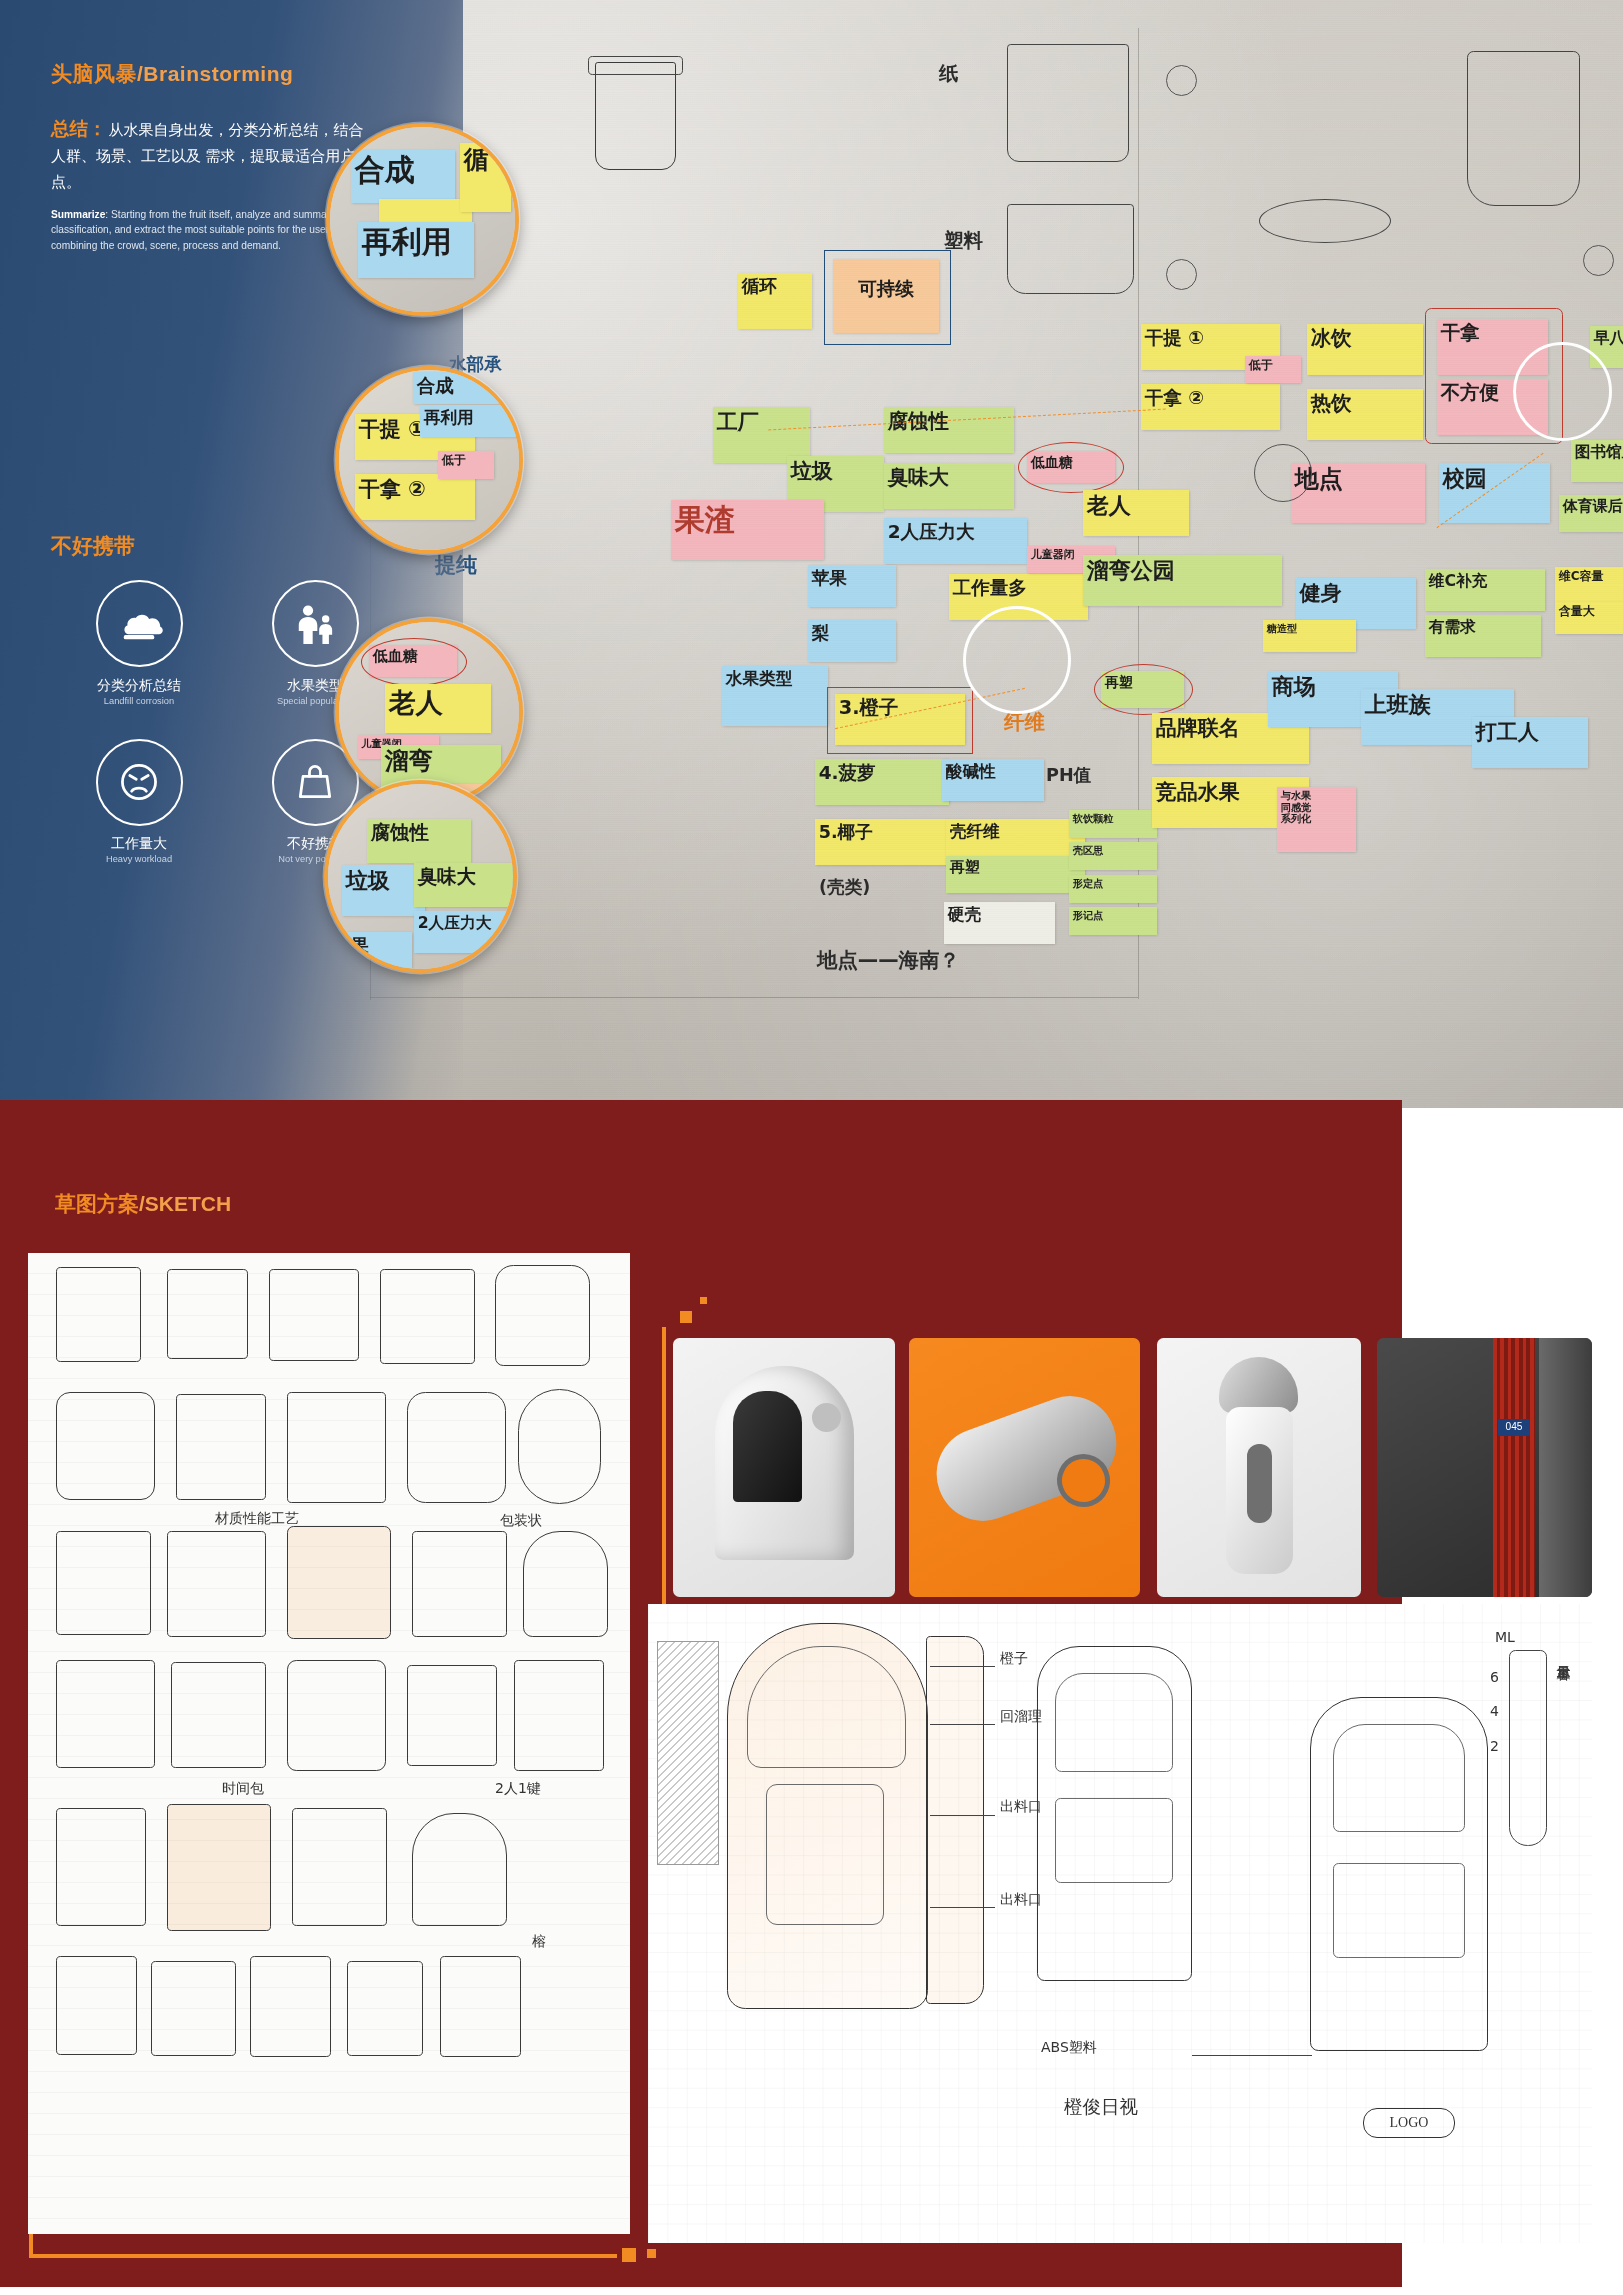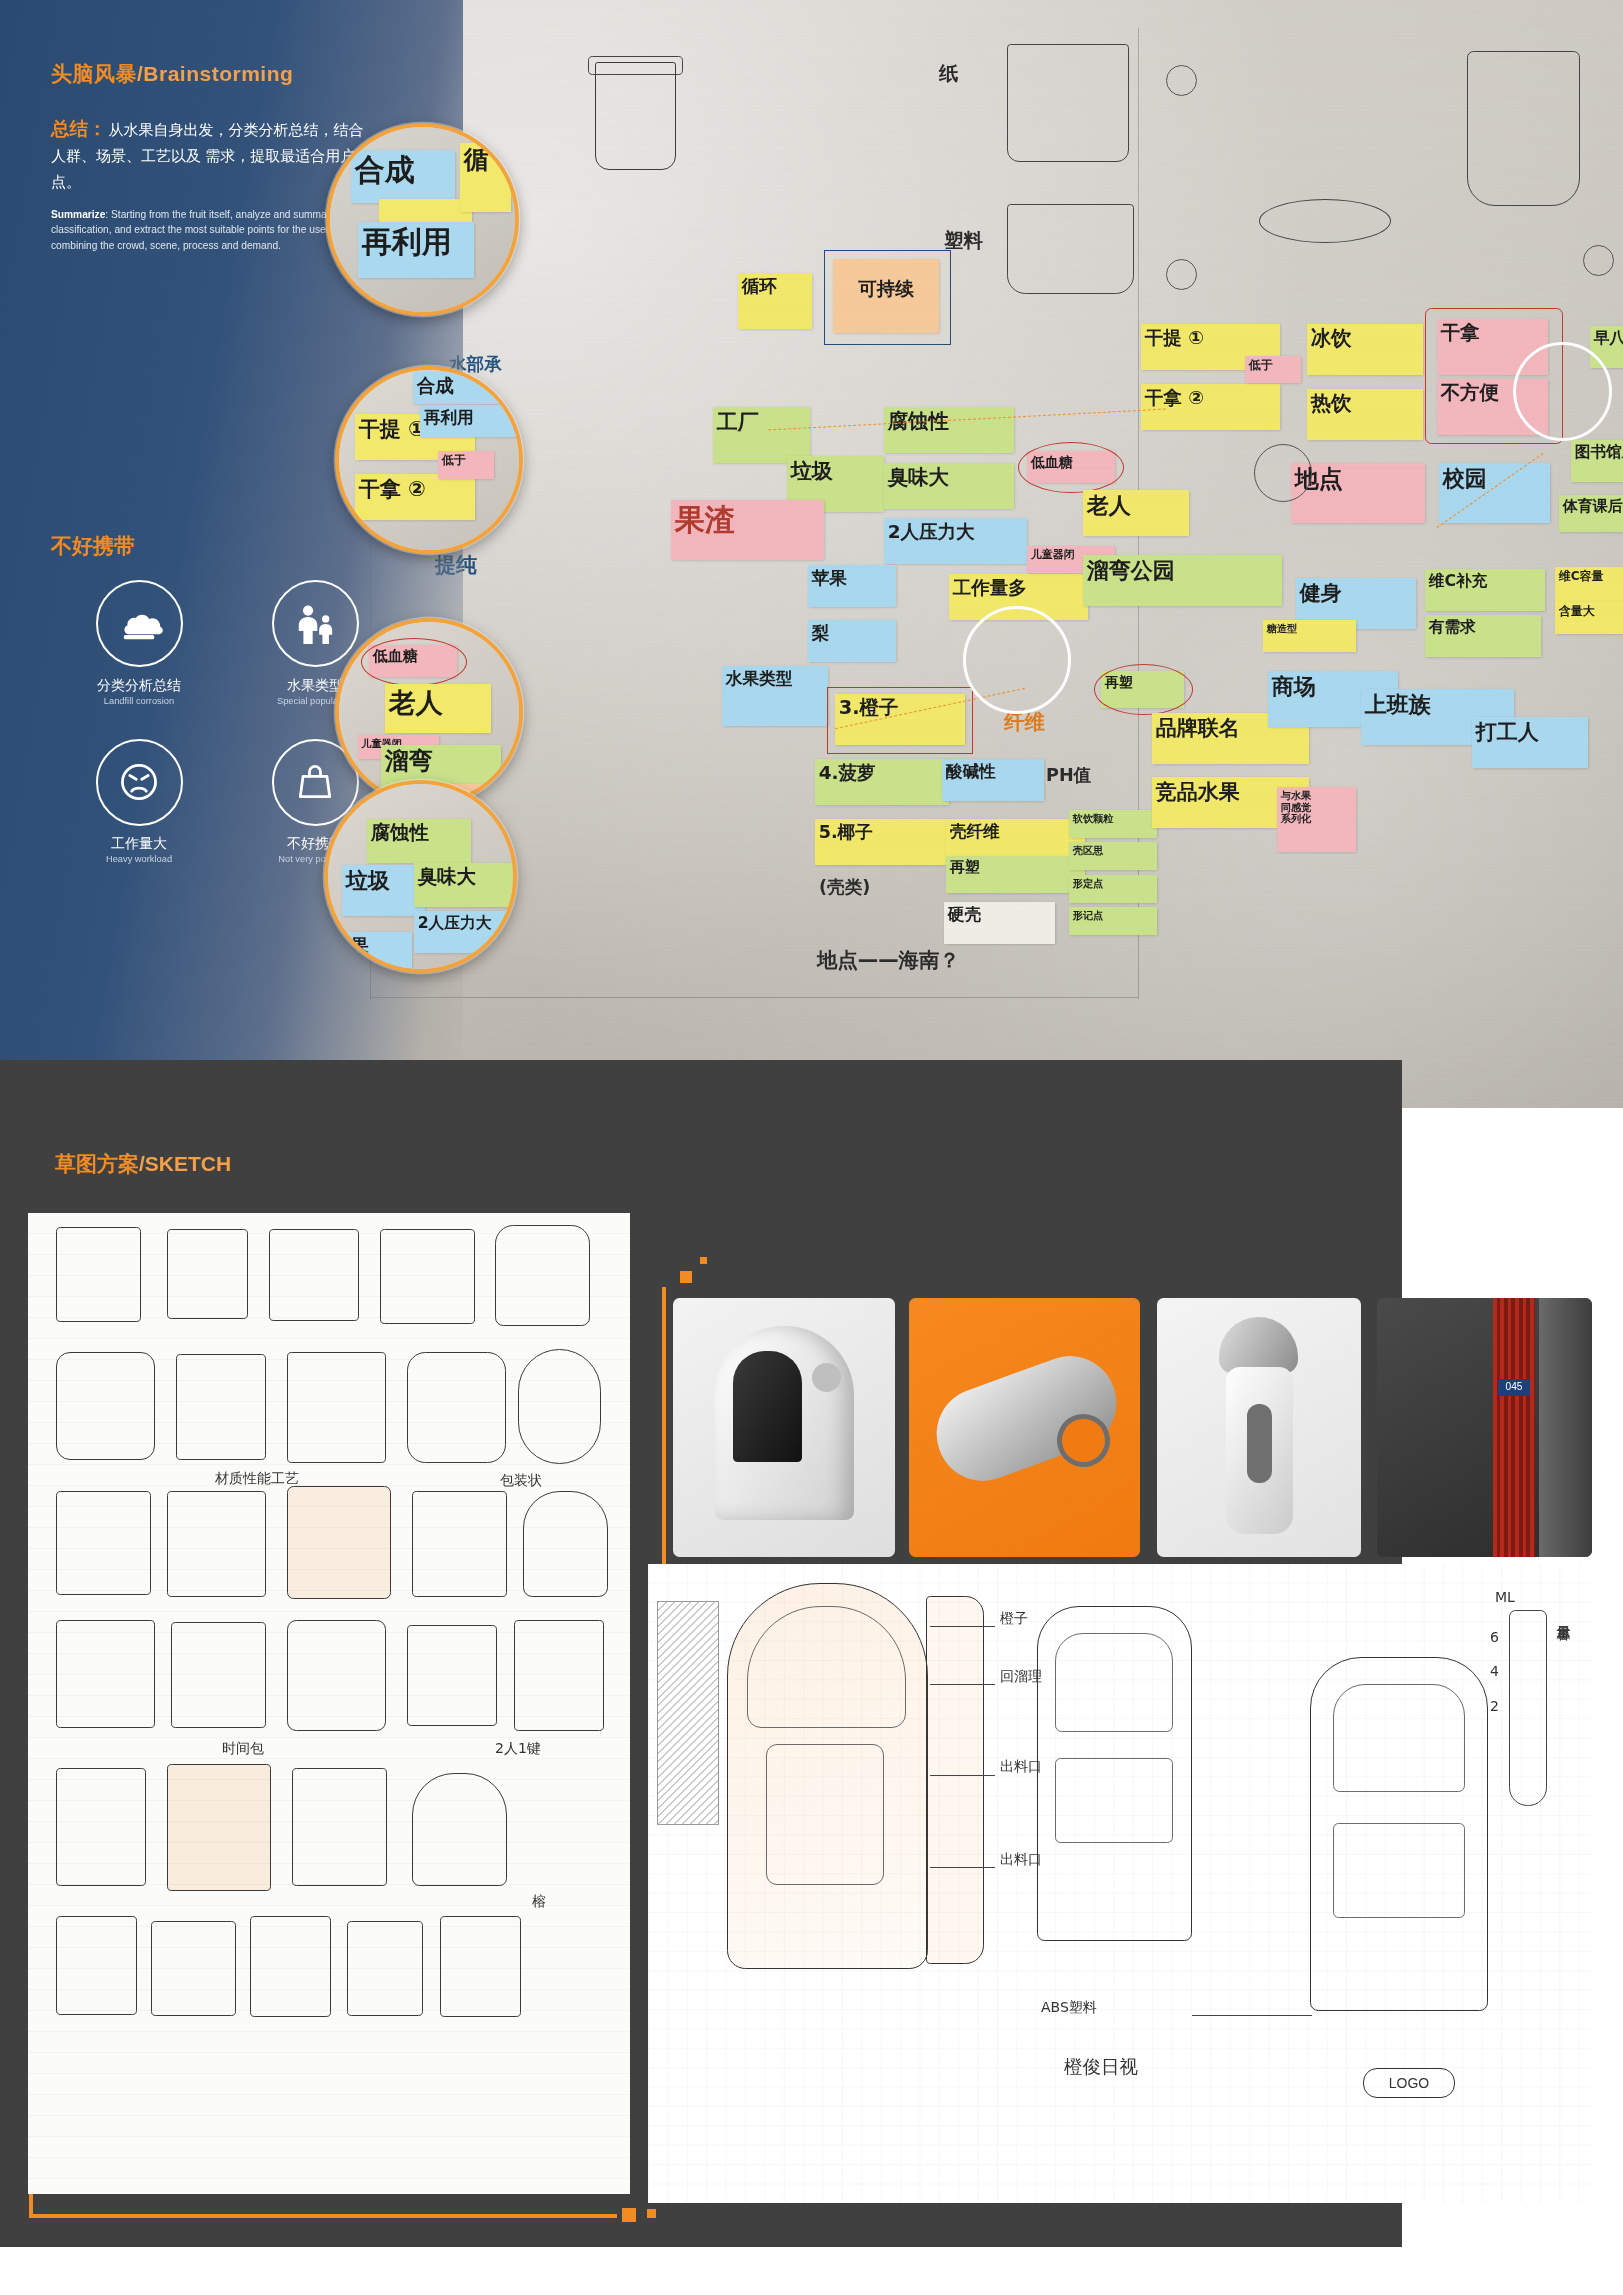--- a/index.html
+++ b/index.html
@@ -80,21 +80,21 @@
   .nw{background:#efeee6;}
 
   .hand{font-family:"DejaVu Sans","Liberation Sans",sans-serif;color:#2b2b2b;position:absolute;font-weight:bold;}
   .hand.org{color:#e07b1d;}
   .hand.blue{color:#25527f;}
   .circ-red{position:absolute;border:1.9px solid #c0392b;border-radius:50%;}
   .arrow-d{position:absolute;height:0;border-top:1.9px dashed #ef8f2a;}
 
   
   #bottom-panel{
-    position:absolute;left:0;top:1060px;width:1402px;height:1187px;background:#404040;
+    position:absolute;left:0;top:1100px;width:1402px;height:1187px;background:#7f1d1d;
   }
   #sketch-title{position:absolute;left:55px;top:90px;font-size:21px;font-weight:bold;color:#f18b22;}
   #sketch-title .en{color:#f4a04a;}
 
   
   #sketch-board{
     position:absolute;left:28px;top:153px;width:602px;height:981px;
     background:
       linear-gradient(0deg,rgba(0,0,0,.035) 0.5px,transparent 0.5px),
       linear-gradient(90deg,rgba(0,0,0,.035) 0.5px,transparent 0.5px),
@@ -586,21 +586,21 @@
     <div style="position:absolute;left:118px;top:180px;width:116px;height:139px;border:1.4px solid #6b6b6b;border-radius:11px;"></div>
     <div style="position:absolute;left:278px;top:32px;width:56px;height:366px;border:1.9px solid #333;border-radius:4.6px 18.5px 18.5px 4.6px;background:rgba(241,139,34,.07);"></div>
 
     <div style="position:absolute;left:389px;top:42px;width:153px;height:333px;border:1.9px solid #333;border-radius:42px 42px 7.4px 7.4px;"></div>
     <div style="position:absolute;left:407px;top:69px;width:116px;height:97px;border:1.4px solid #6b6b6b;border-radius:28px 28px 6.5px 6.5px;"></div>
     <div style="position:absolute;left:407px;top:194px;width:116px;height:83px;border:1.4px solid #6b6b6b;border-radius:5.6px;"></div>
 
     <div style="position:absolute;left:662px;top:93px;width:176px;height:352px;border:1.9px solid #333;border-radius:51px 51px 8.3px 8.3px;"></div>
     <div style="position:absolute;left:685px;top:120px;width:130px;height:106px;border:1.4px solid #6b6b6b;border-radius:32px 32px 6.5px 6.5px;"></div>
     <div style="position:absolute;left:685px;top:259px;width:130px;height:93px;border:1.4px solid #6b6b6b;border-radius:5.6px;"></div>
-    <div style="position:absolute;left:715px;top:504px;width:90px;height:28px;border:1.4px solid #333;border-radius:14px;color:#333;font-size:14px;text-align:center;line-height:28px;">LOGO</div>
+    <div style="position:absolute;left:715px;top:504px;width:90px;height:28px;border:1.4px solid #333;border-radius:14px;color:#333;font-size:14px;text-align:center;line-height:28px;font-family:Liberation Serif, serif;">LOGO</div>
 
     <div style="position:absolute;left:861px;top:46px;width:36px;height:194px;border:1.4px solid #444;border-radius:6.5px 6.5px 18.5px 18.5px;"></div>
     <div class="sk-note sm" style="left:847px;top:25.4px;">ML</div>
     <div class="sk-note sm" style="left:842px;top:65px;">6</div>
     <div class="sk-note sm" style="left:842px;top:99px;">4</div>
     <div class="sk-note sm" style="left:842px;top:134px;">2</div>
     <div class="sk-note sm" style="left:842px;top:169px;"></div>
     <div class="sk-note" style="left:907px;top:51px;writing-mode:vertical-rl;">容量显示</div>
 
     <div class="sk-note" style="left:352px;top:46px;">橙子</div>

